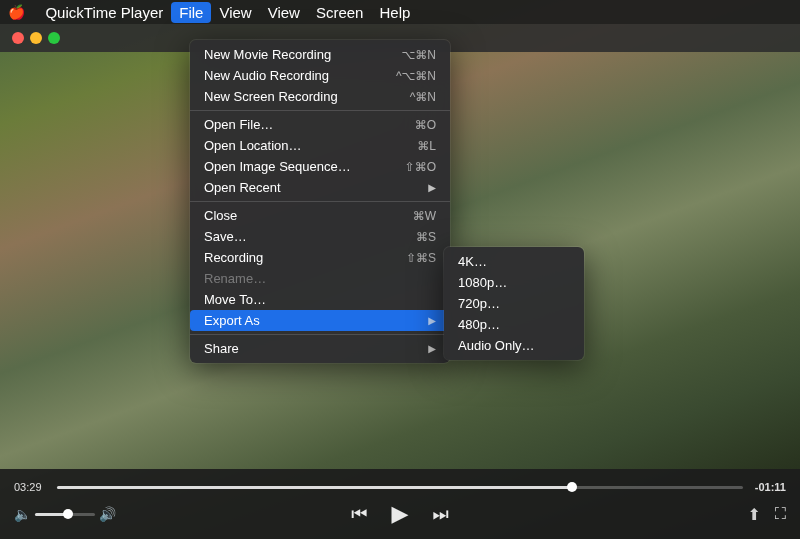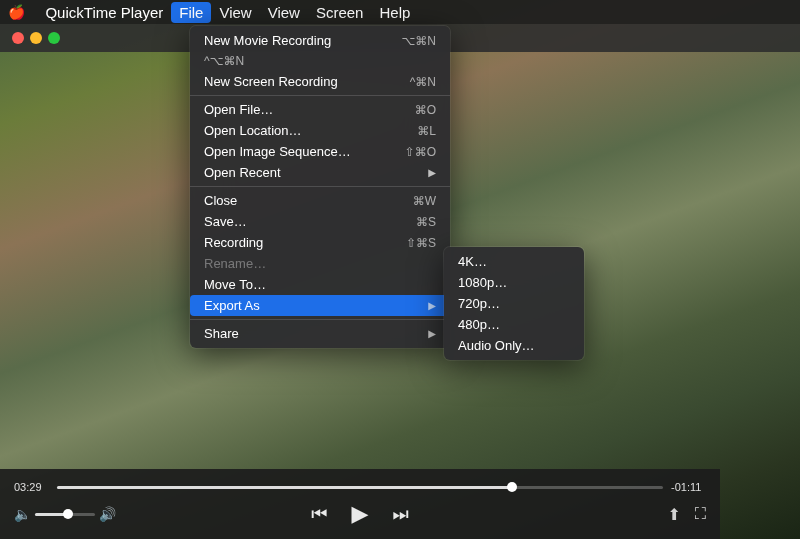--- a/index.html
+++ b/index.html
@@ -75,21 +75,21 @@
       border-radius: 50%;
       cursor: pointer;
     }
     .tl-close { background: #ff5f57; }
     .tl-minimize { background: #febc2e; }
     .tl-maximize { background: #28c840; }
 
     
     .file-menu {
       position: absolute;
-      top: 26px;
+      top: 40px;
       left: 190px;
       width: 260px;
       background: rgba(45, 45, 48, 0.97);
       border-radius: 6px;
       box-shadow: 0 8px 32px rgba(0,0,0,0.6), 0 0 0 1px rgba(255,255,255,0.1);
       z-index: 200;
       padding: 4px 0;
       backdrop-filter: blur(20px);
     }
 
@@ -139,21 +139,21 @@
       backdrop-filter: blur(20px);
     }
     .submenu .menu-item {
       padding: 3px 14px;
     }
 
     
     .controls-bar {
       position: absolute;
       bottom: 0; left: 0;
-      width: 720px;
+      width: 800px;
       height: 70px;
       background: rgba(28, 28, 28, 0.92);
       z-index: 90;
       display: flex;
       flex-direction: column;
       justify-content: center;
     }
 
     .progress-row {
       display: flex;
@@ -161,20 +161,22 @@
       padding: 0 14px;
       margin-bottom: 8px;
       gap: 8px;
     }
     .time-label {
       color: rgba(255,255,255,0.85);
       font-size: 11px;
       min-width: 35px;
     }
     .time-label.right {
+      text-align: right;
+      font-weight: bold;
     }
     .progress-track {
       flex: 1;
       height: 3px;
       background: rgba(255,255,255,0.25);
       border-radius: 2px;
       position: relative;
     }
     .progress-fill {
       width: 75%;
@@ -290,20 +292,21 @@
 </div>
 
 <div class="file-menu">
 
   <div class="menu-item">
     <span>New Movie Recording</span>
     <span class="shortcut">⌥⌘N</span>
   </div>
 
   <div class="menu-item">
+    <span>New Audio Recording</span>
     <span class="shortcut">^⌥⌘N</span>
   </div>
 
   <div class="menu-item">
     <span>New Screen Recording</span>
     <span class="shortcut">^⌘N</span>
   </div>
 
   <div class="menu-separator"></div>
 

